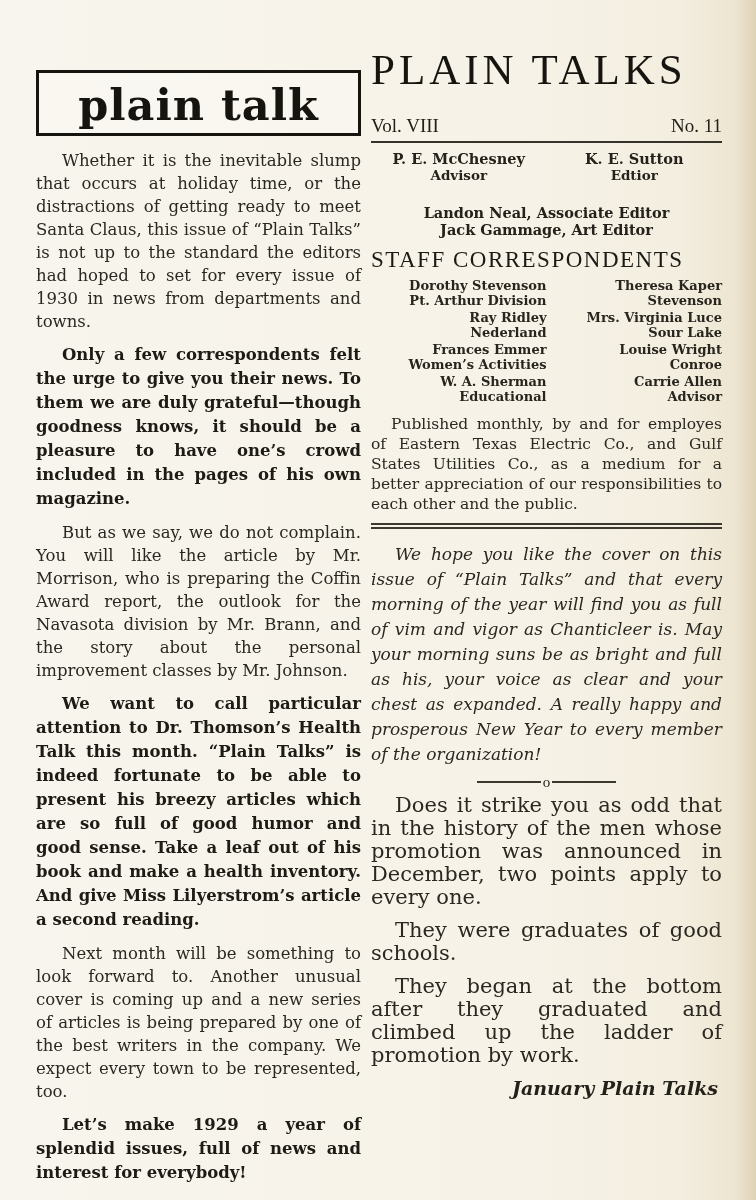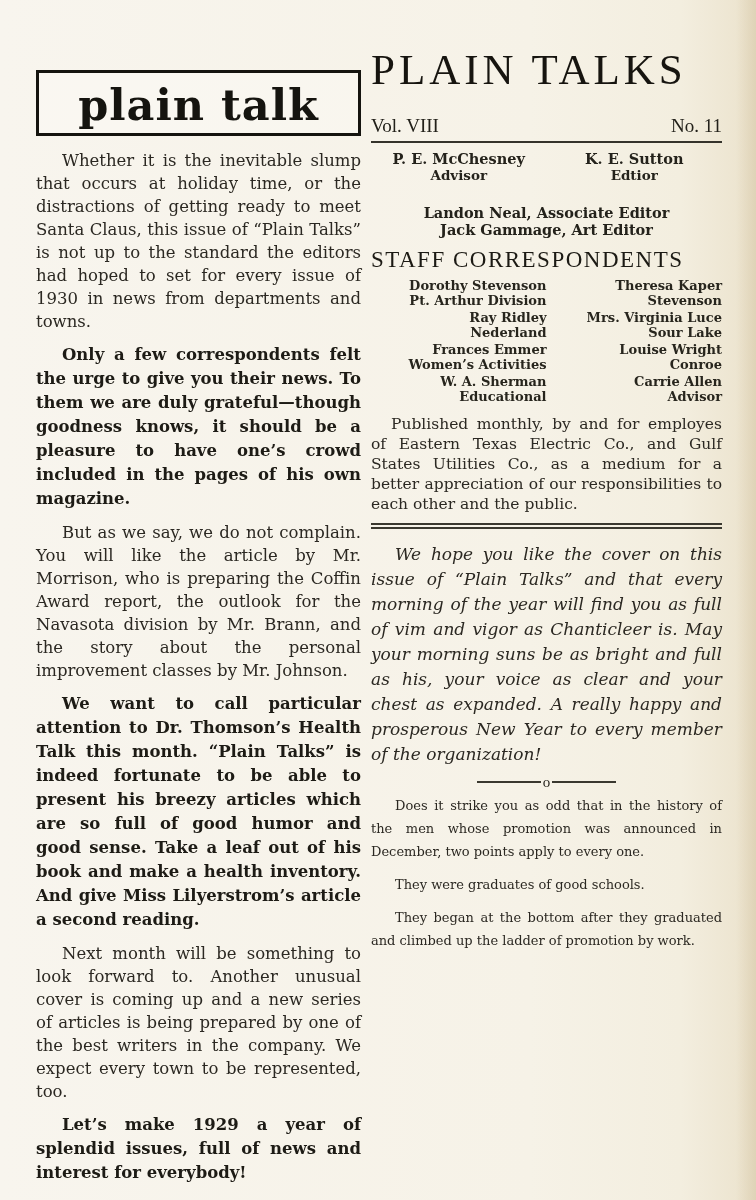--- a/index.html
+++ b/index.html
@@ -42,21 +42,21 @@
 
   .pub-note{font-size:15.5px;line-height:20px;text-align:justify;text-indent:20px;margin:8px 0 0;}
   .double-rule{margin-top:9px;height:2px;border-top:2px solid #3a382f;border-bottom:2px solid #3a382f;}
 
   .italic-note{font-style:italic;font-size:17px;line-height:25px;text-align:justify;text-indent:24px;margin:13px 0 0;color:#2b2822;}
 
   .o-divider{display:flex;align-items:center;justify-content:center;margin:9px 0 6px;}
   .o-divider .dash{width:64px;border-top:2px solid #3a382f;}
   .o-divider .o-glyph{font-family:"Liberation Serif", serif;font-size:15px;line-height:12px;margin:0 2px;color:#2b2822;}
 
-  .rpara{font-size:13px;line-height:23px;text-align:justify;text-indent:24px;margin:0 0 10px;}
+  .rpara{font-size:21px;line-height:23px;text-align:justify;text-indent:24px;margin:0 0 10px;}
   .rpara .em{font-style:italic;}
   .footer-right{text-align:right;font-style:italic;font-weight:bold;font-size:19px;padding-right:4px;margin-top:4px;color:#23211a;}
 </style>
 </head>
 <body>
 
 <div class="page">
 
   <div class="col-left">
     <div class="logo-box">
@@ -140,15 +140,16 @@
     <div class="o-divider">
       <span class="dash"></span>
       <span class="o-glyph">o</span>
       <span class="dash"></span>
     </div>
 
     <p class="rpara">Does it strike you as odd that in the history of the men whose promotion was announced in December, two points apply to every one.</p>
     <p class="rpara">They were graduates of good schools.</p>
     <p class="rpara">They began at the bottom after they graduated and climbed up the ladder of promotion by work.</p>
 
+    <div class="footer-right">January Plain Talks</div>
   </div>
 
 </div>
 
 </body></html>

